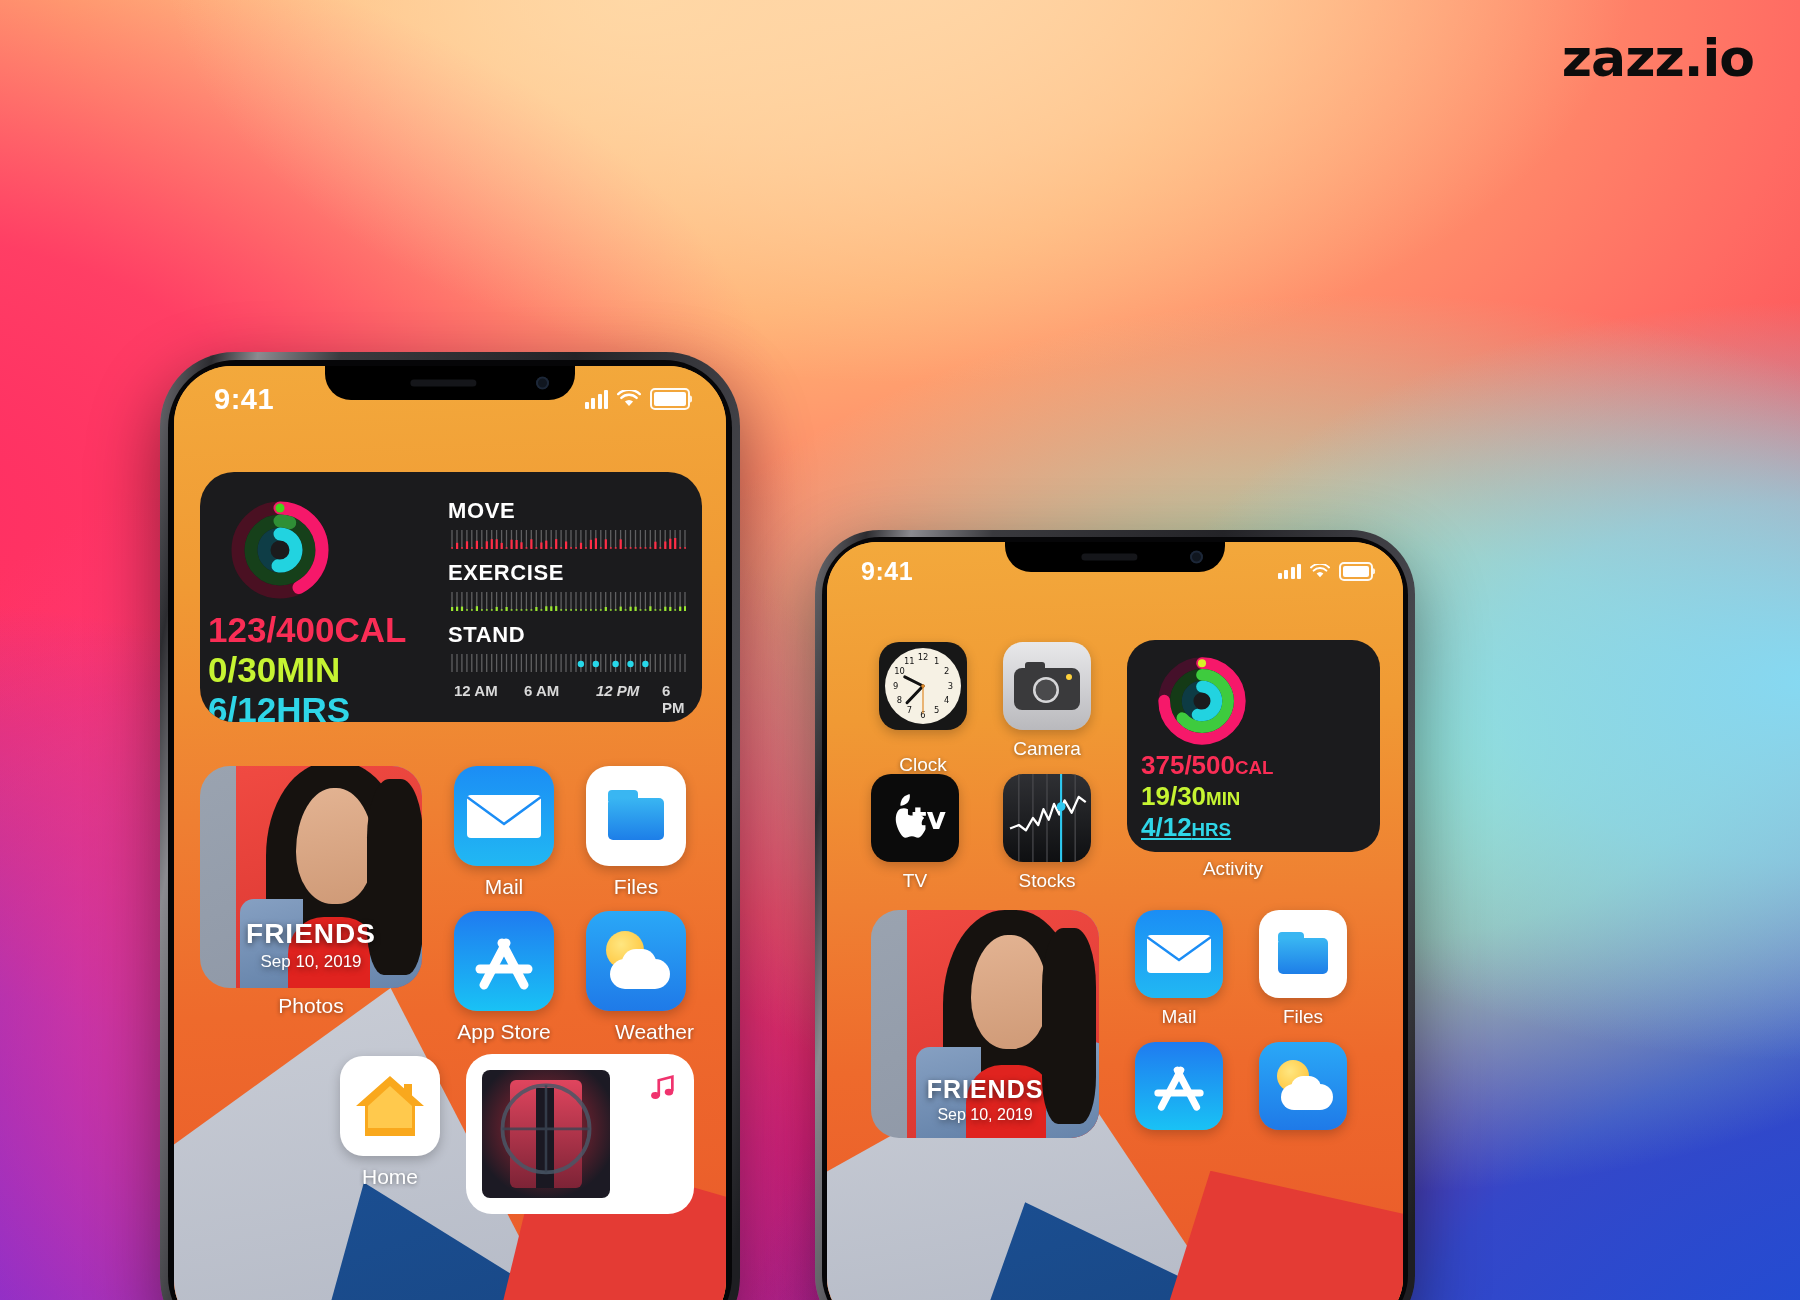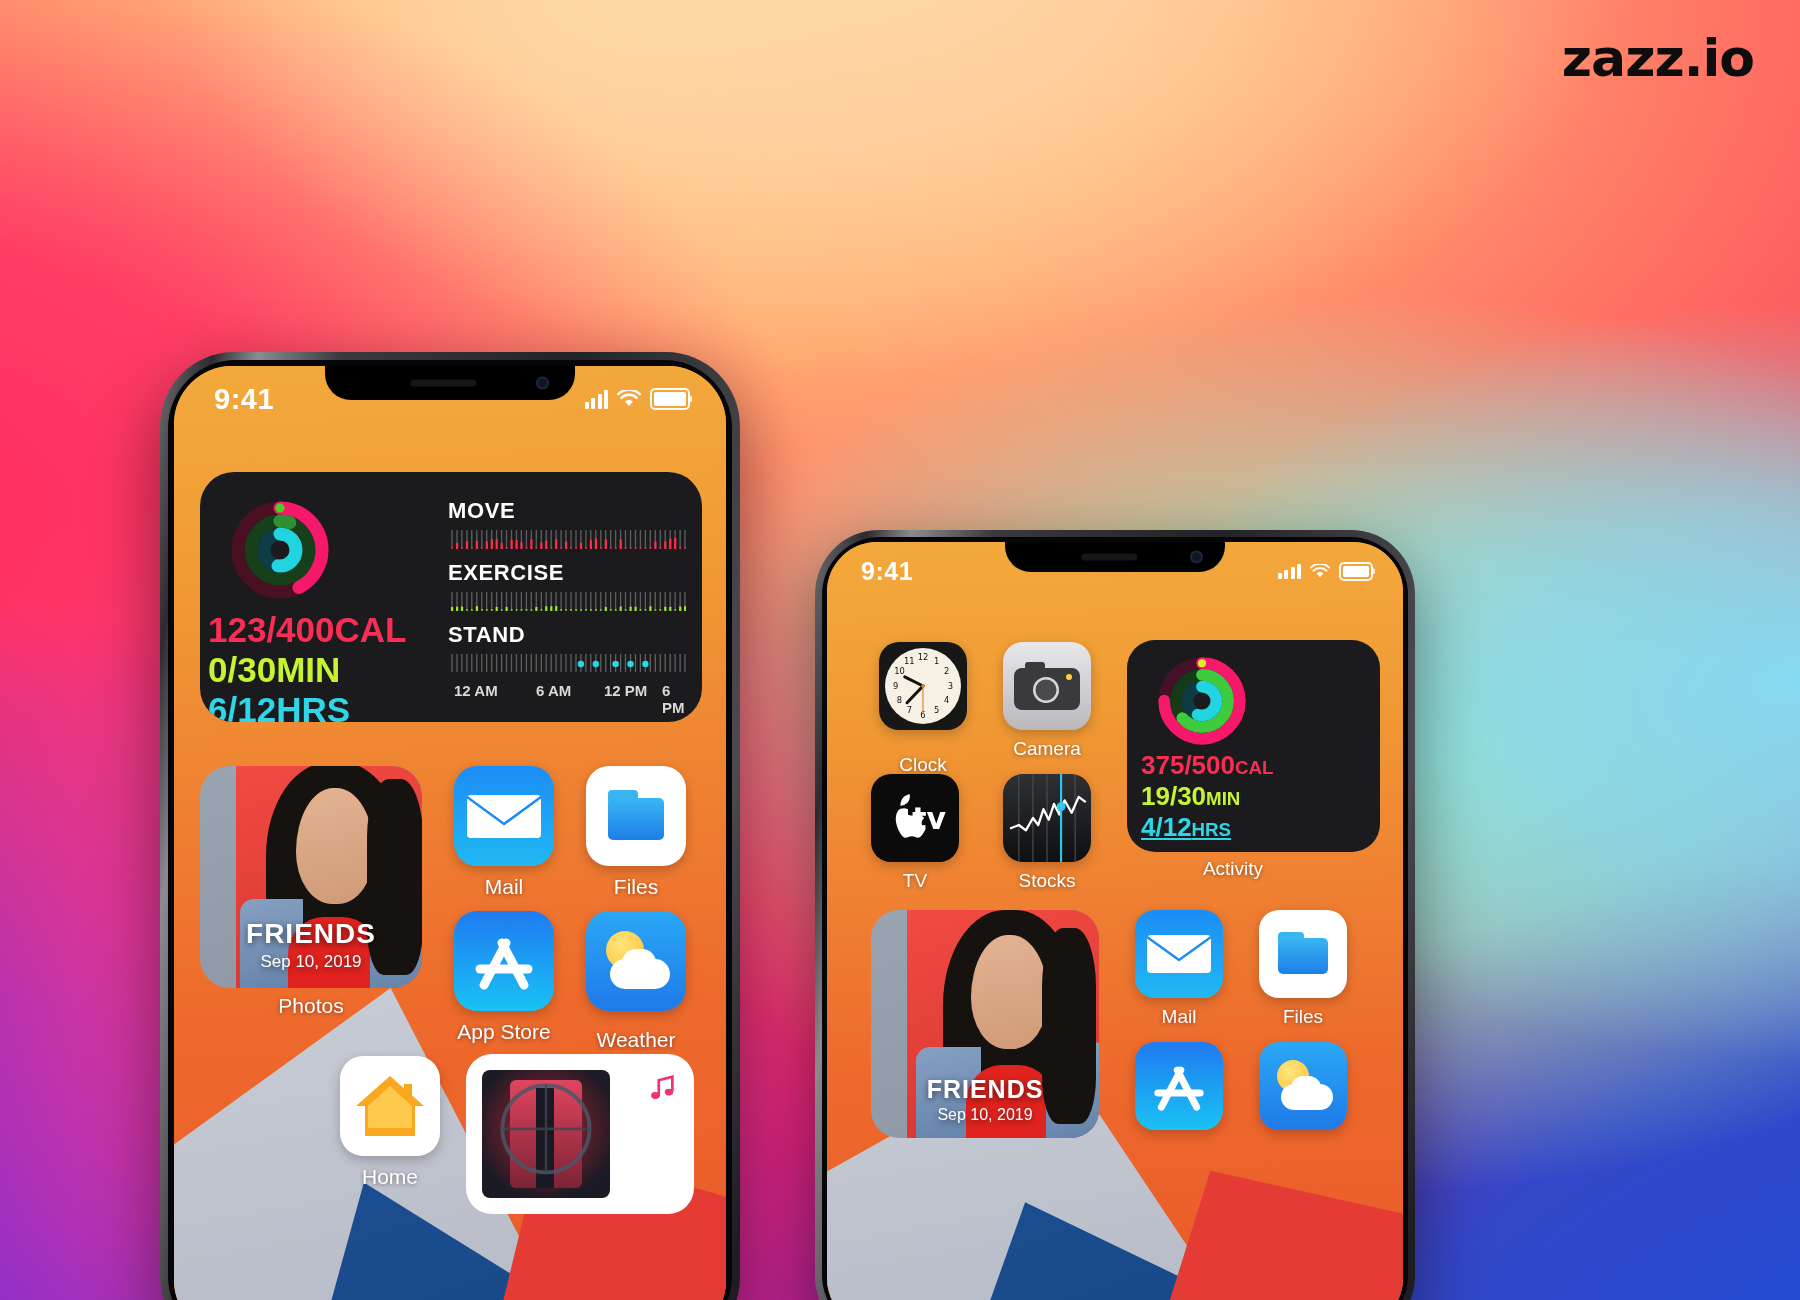--- a/index.html
+++ b/index.html
@@ -652,22 +652,22 @@
                 <circle cx="147.8" cy="12" r="3.2" fill="#27d8ea"></circle>
                 <circle cx="167.6" cy="12" r="3.2" fill="#27d8ea"></circle>
                 <circle cx="182.5" cy="12" r="3.2" fill="#27d8ea"></circle>
                 <circle cx="197.4" cy="12" r="3.2" fill="#27d8ea"></circle>
               </g>
             </svg>
         </div>
 
         <div style="position:absolute;left:248px;top:210px;width:238px;height:22px;color:#d9d9d9;font-size:15px;font-weight:bold;">
           <span style="position:absolute;left:6px;">12 AM</span>
-          <span style="position:absolute;left:88px;">6 AM</span>
-          <span style="position:absolute;left:156px;">12 PM</span>
+          <span style="position:absolute;left:76px;">6 AM</span>
+          <span style="position:absolute;left:148px;font-style:italic;">12 PM</span>
           <span style="position:absolute;left:214px;">6 PM</span>
         </div>
       </div>
 
       <div class="widget w-photos" style="left:26px;top:400px;width:222px;height:222px;border-radius:30px;background:none;">
         <div class="ph-bg"></div>
           <div class="ph-red"></div>
         <div class="ph-person">
           <div class="hair" style="left:14%;top:-6%;width:74%;height:106%;border-radius:46% 46% 22% 22%/40% 40% 20% 20%;"></div>
           <div class="face" style="left:30%;top:6%;width:42%;height:52%;"></div>
@@ -713,21 +713,21 @@
         </div>
         <div class="lbl" style="font-size:21px;margin-top:9px;">App Store</div>
       </div>
 
       <div class="app" style="left:404px;top:545px;width:116px;">
         <div class="ico ic-weather" style="width:100px;height:100px;border-radius:23px;">
           <div class="sun" style="left:20px;top:20px;width:38px;height:38px;"></div>
           <div class="cloud" style="left:24px;top:48px;width:60px;height:30px;"></div>
           <div class="cloud" style="left:36px;top:38px;width:34px;height:28px;"></div>
         </div>
-        <div class="lbl" style="font-size:21px;margin-top:17px;">Weather</div>
+        <div class="lbl" style="font-size:21px;margin-top:9px;text-align:right;">Weather</div>
       </div>
 
 
       <div class="app" style="left:158px;top:690px;width:116px;">
         <div class="ico ic-home" style="width:100px;height:100px;border-radius:23px;">
           <svg width="100" height="100" viewBox="0 0 100 100">
             <path d="M50 20 L84 50 L75 50 L75 80 L25 80 L25 50 L16 50 Z" fill="#f9a81d"></path>
             <rect x="64" y="28" width="8" height="14" fill="#f9a81d"></rect>
             <path d="M50 30 L72 50 L72 72 L28 72 L28 50 Z" fill="#ffc94d"></path>
           </svg>

